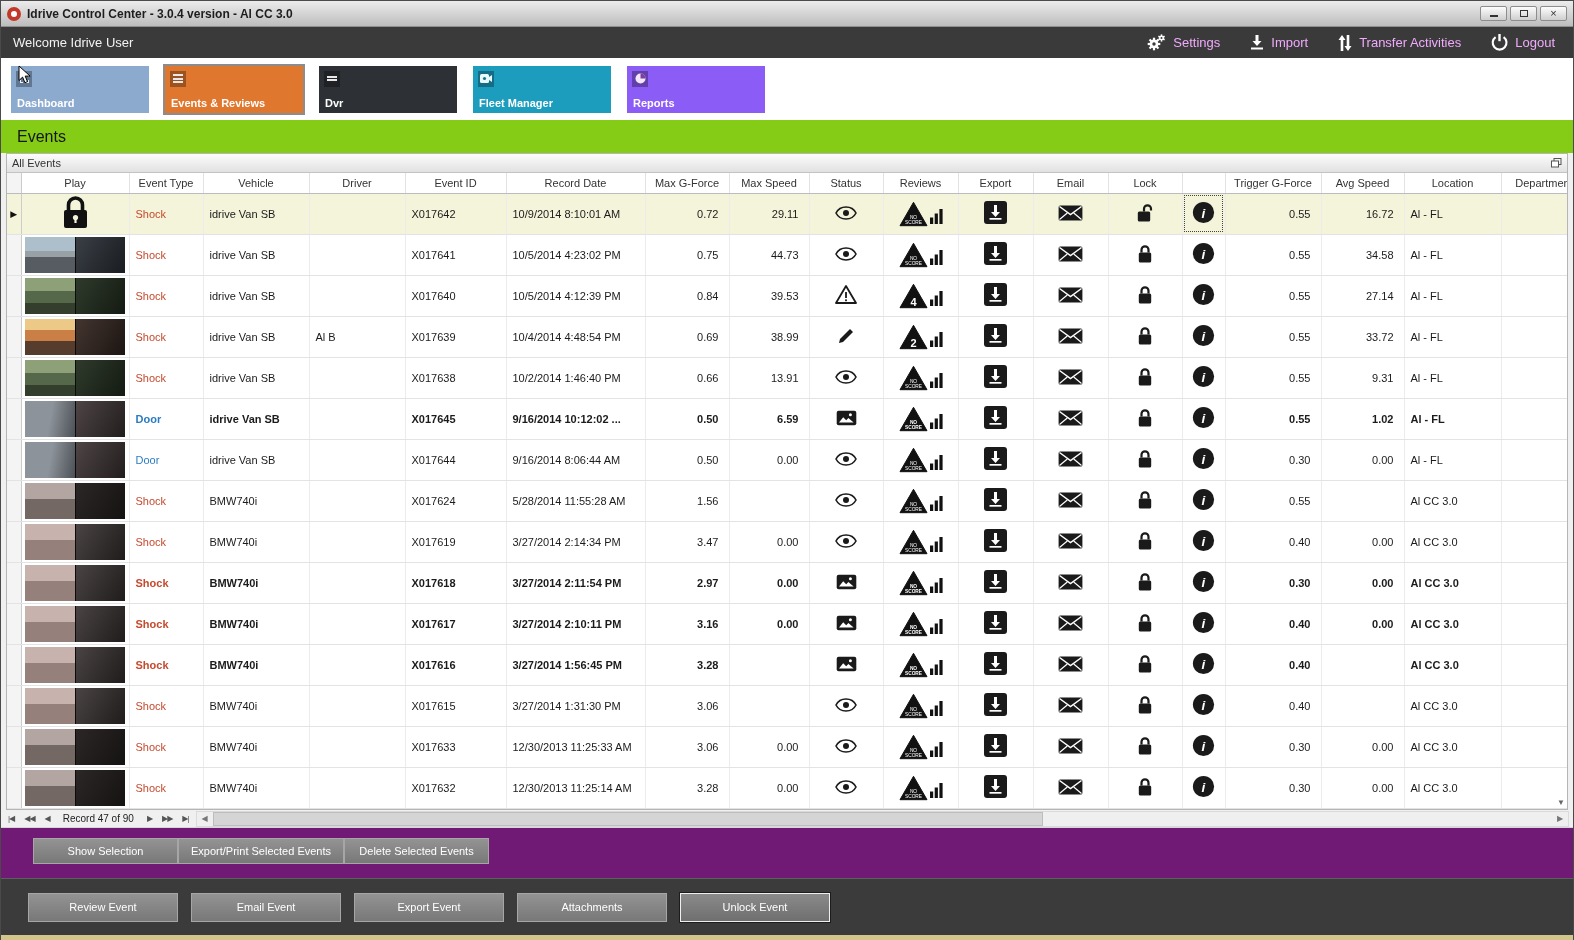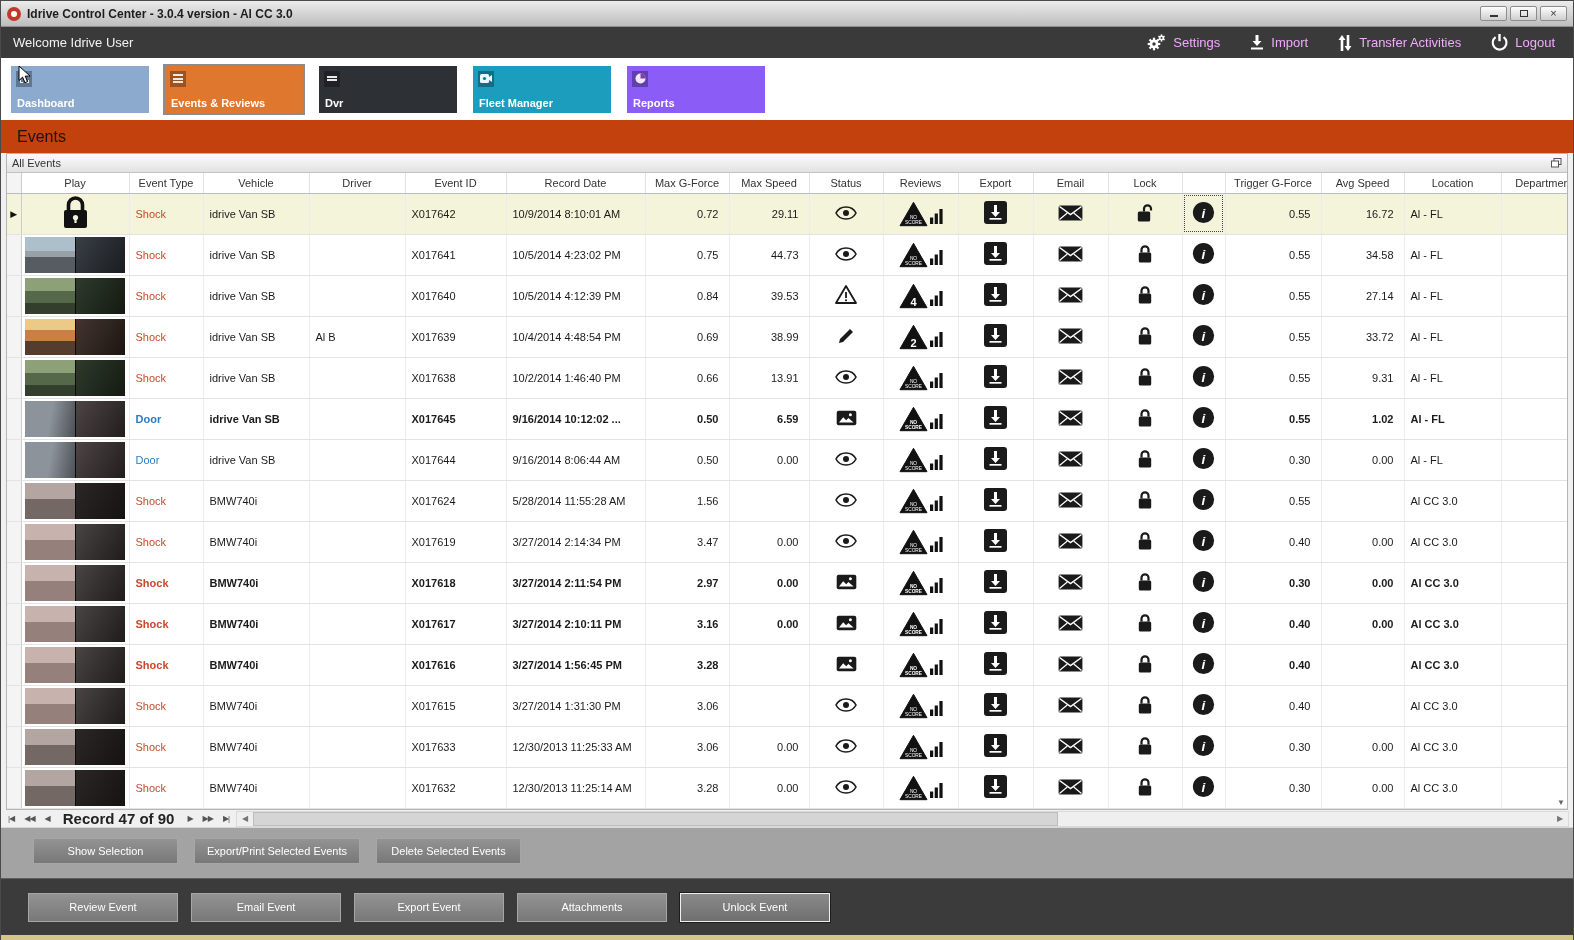--- a/index.html
+++ b/index.html
@@ -25,21 +25,21 @@
   
   .tiles{height:62px;flex:0 0 62px;background:#fff;display:flex;align-items:center;gap:16px;padding:0 10px}
   .tile{width:138px;height:47px;position:relative;color:#fff;cursor:pointer;flex:0 0 auto}
   .tile .chip{width:16px;height:16px;background:rgba(0,0,0,.30);position:absolute;top:5px;left:5px;display:flex;align-items:center;justify-content:center}
   .tile .tlabel{position:absolute;left:6px;bottom:4px;font-size:11px;font-weight:bold;white-space:nowrap}
   .tile.selected{box-shadow:0 0 0 2px #8c8c8c}
   .dash-sq{width:9px;height:9px;border:1px dashed #e8f0f8;display:block}
   .lines i{display:block;width:10px;height:2px;background:#e8e8e8;margin:1.5px 0}
 
   
-  .page-title-row{height:33px;flex:0 0 33px;display:flex;align-items:center;padding:9px 16px;background:#c2410c}
+  .page-title-row{height:33px;flex:0 0 33px;display:flex;align-items:center;padding:9px 16px;background:#84cc16}
   .page-title{font-size:16px;color:#161616}
 
   
   .grid-wrap{margin:0 5px;background:#fde047;border:1px solid #b5b5b5;flex:0 0 auto}
   .caption-bar{height:19px;background:linear-gradient(#fcfcfc,#e1e1e1);border-bottom:1px solid #c3c3c3;font-size:11px;color:#333;display:flex;align-items:center;padding:0 5px}
   .caption-bar .cap-ic{margin-left:auto;cursor:pointer;display:flex}
   .grid-scroll{height:636px;overflow:hidden;position:relative}
   table{border-collapse:collapse;table-layout:fixed;width:1580px;font-size:11px;color:#1b1b1b}
   th{height:20px;font-weight:normal;font-size:11px;color:#333;background:#fff;border-right:1px solid #e2e2e2;border-bottom:1px solid #bcbcbc;text-align:center;overflow:hidden;white-space:nowrap;cursor:pointer}
   th.gut,td.gut{background:#f4f4f4;border-right:1px solid #cccccc}
@@ -69,28 +69,28 @@
   .t-cabin  .pL{background:linear-gradient(100deg,#8d939a 0 50%,#4c5157)}
   .t-cabin  .pR{background:linear-gradient(120deg,#4e4545,#221d1d)}
   .t-indoor .pL{background:linear-gradient(#c7b2ae 0 45%,#96807c 45%)}
   .t-indoor .pR{background:linear-gradient(120deg,#4a4444,#201c1c)}
   .t-dim    .pL{background:linear-gradient(#b3a5a1 0 45%,#736864 45%)}
   .t-dim    .pR{background:linear-gradient(120deg,#2c2727,#151212)}
 
   
   .navbar{height:18px;flex:0 0 18px;background:#f0f0f0;display:flex;align-items:center;padding:0 4px;gap:4px;border-bottom:1px solid #d7d7d7}
   .vcr{font-size:8px;color:#555;padding:0 3px;cursor:pointer;letter-spacing:-1px}
-  .reclabel{font-size:15px;font-weight:bold;color:#222;padding:0 6px;white-space:nowrap}
+  .reclabel{font-size:10px;font-weight:normal;color:#222;padding:0 6px;white-space:nowrap}
   .hscroll{flex:1;height:16px;background:#efefef;border:1px solid #dadada;display:flex;align-items:center}
   .harrow{flex:0 0 16px;text-align:center;font-size:8px;color:#777;cursor:pointer}
   .htrack{flex:1;height:100%;position:relative}
   .hthumb{position:absolute;left:0;top:0;height:100%;width:62%;background:#d5d5d5;border:1px solid #bdbdbd;cursor:grab}
 
   
-  .panel1{height:50px;flex:0 0 50px;background:#a3a3a3;display:flex;align-items:flex-start;padding:10px 0 0 32px;gap:16px}
+  .panel1{height:50px;flex:0 0 50px;background:#701a75;display:flex;align-items:flex-start;padding:10px 0 0 32px;}
   .panel2{height:57px;flex:0 0 57px;background:#3b3b3b;border-top:1px solid #5e5e5e;display:flex;align-items:center;padding-left:27px;gap:13px}
   .gbtn{height:26px;min-width:145px;padding:0 12px;background:linear-gradient(#939393,#787878);border:1px solid #a6a6a6;color:#fff;font-size:11px;font-family:"Liberation Sans",sans-serif;cursor:pointer}
   .panel2 .gbtn{height:29px;min-width:150px}
   .gbtn.focused{background:linear-gradient(#8a8a8a,#6f6f6f);border:1px solid #efefef;box-shadow:0 0 0 1px #1c1c1c}
   .bottom-strip{height:6px;flex:0 0 6px;background:#d2c68b}
 </style>
 </head>
 <body>
 
 <div class="window">

